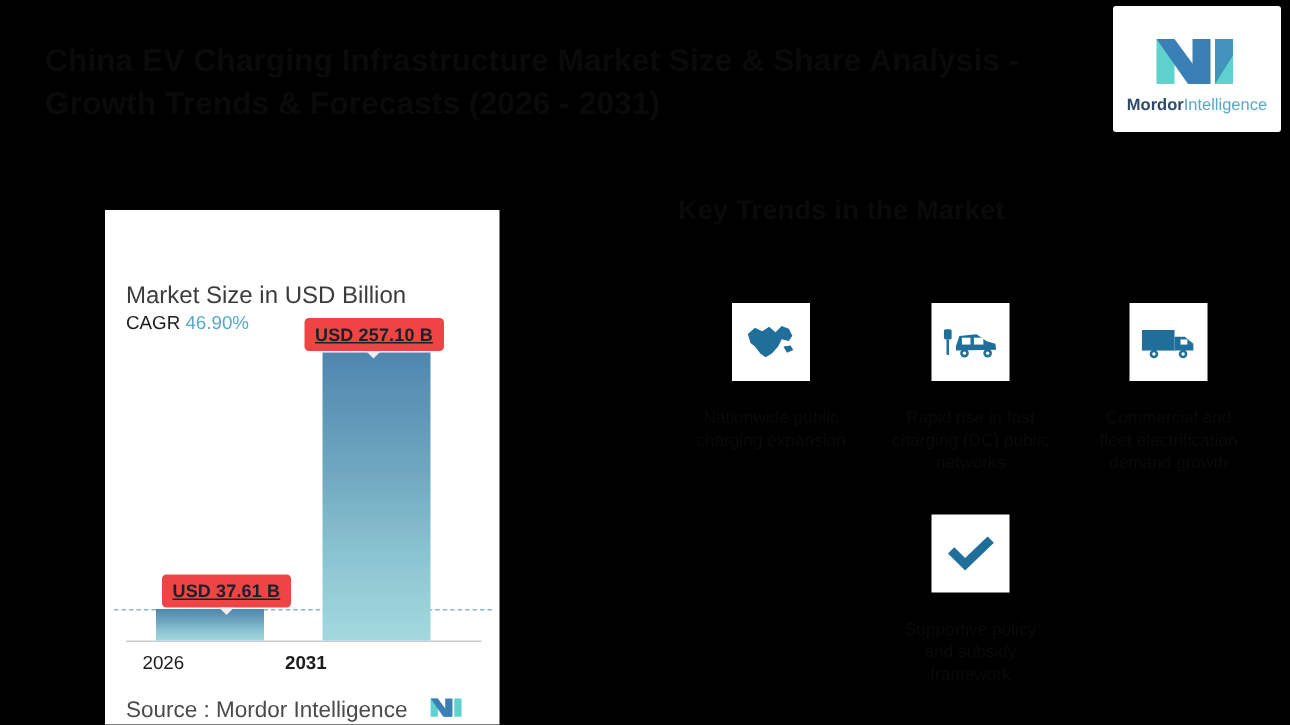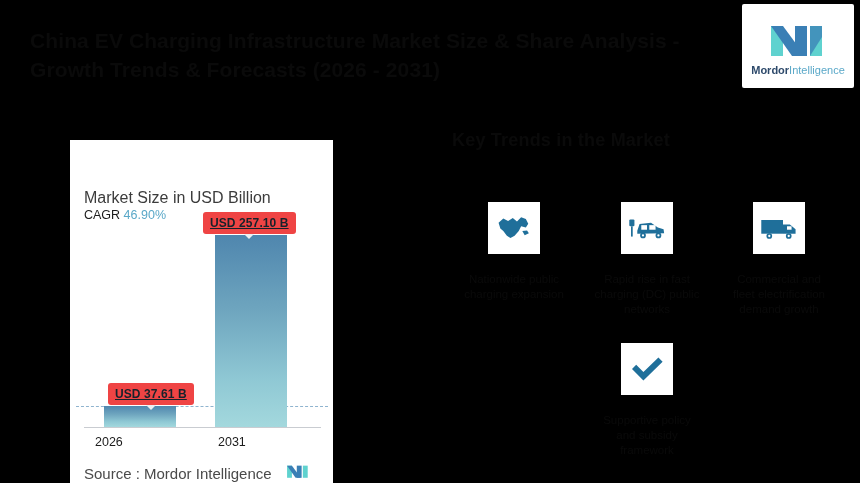--- a/index.html
+++ b/index.html
@@ -87,21 +87,21 @@
     border-top:5px solid #eceff1;
   }
   .bar-label.l2026{left:26px;top:243px;margin-left:12px;}
   .bar-label.l2031{left:133px;top:72px;}
 
   .tick{
     position:absolute;top:295px;
     font-size:12.5px;color:#1c1c1c;width:90px;
   }
   .tick.t2026{left:25px;}
-  .tick.t2031{left:148px;}
+  .tick.t2031{left:120px;font-weight:bold;}
 
   .source{
     position:absolute;left:14px;top:325px;
     font-size:15px;color:#4a4a4a;
   }
   .card-logo{
     position:absolute;left:215px;top:322px;width:26px;height:17px;
   }
 
   

